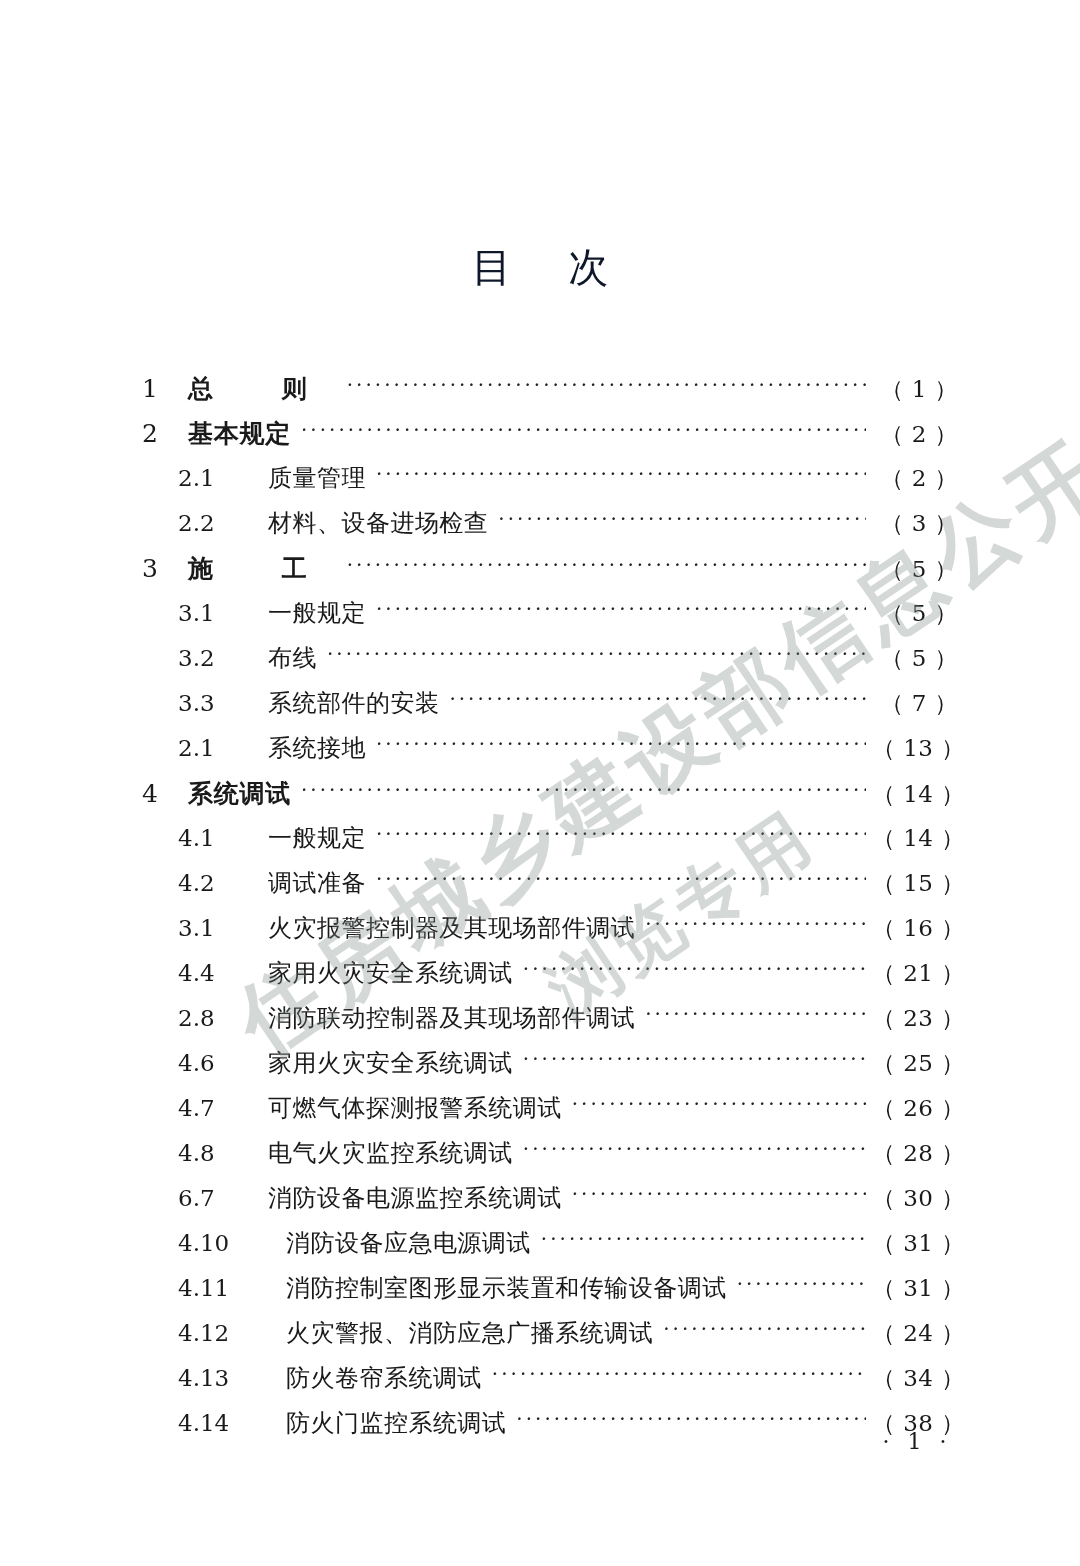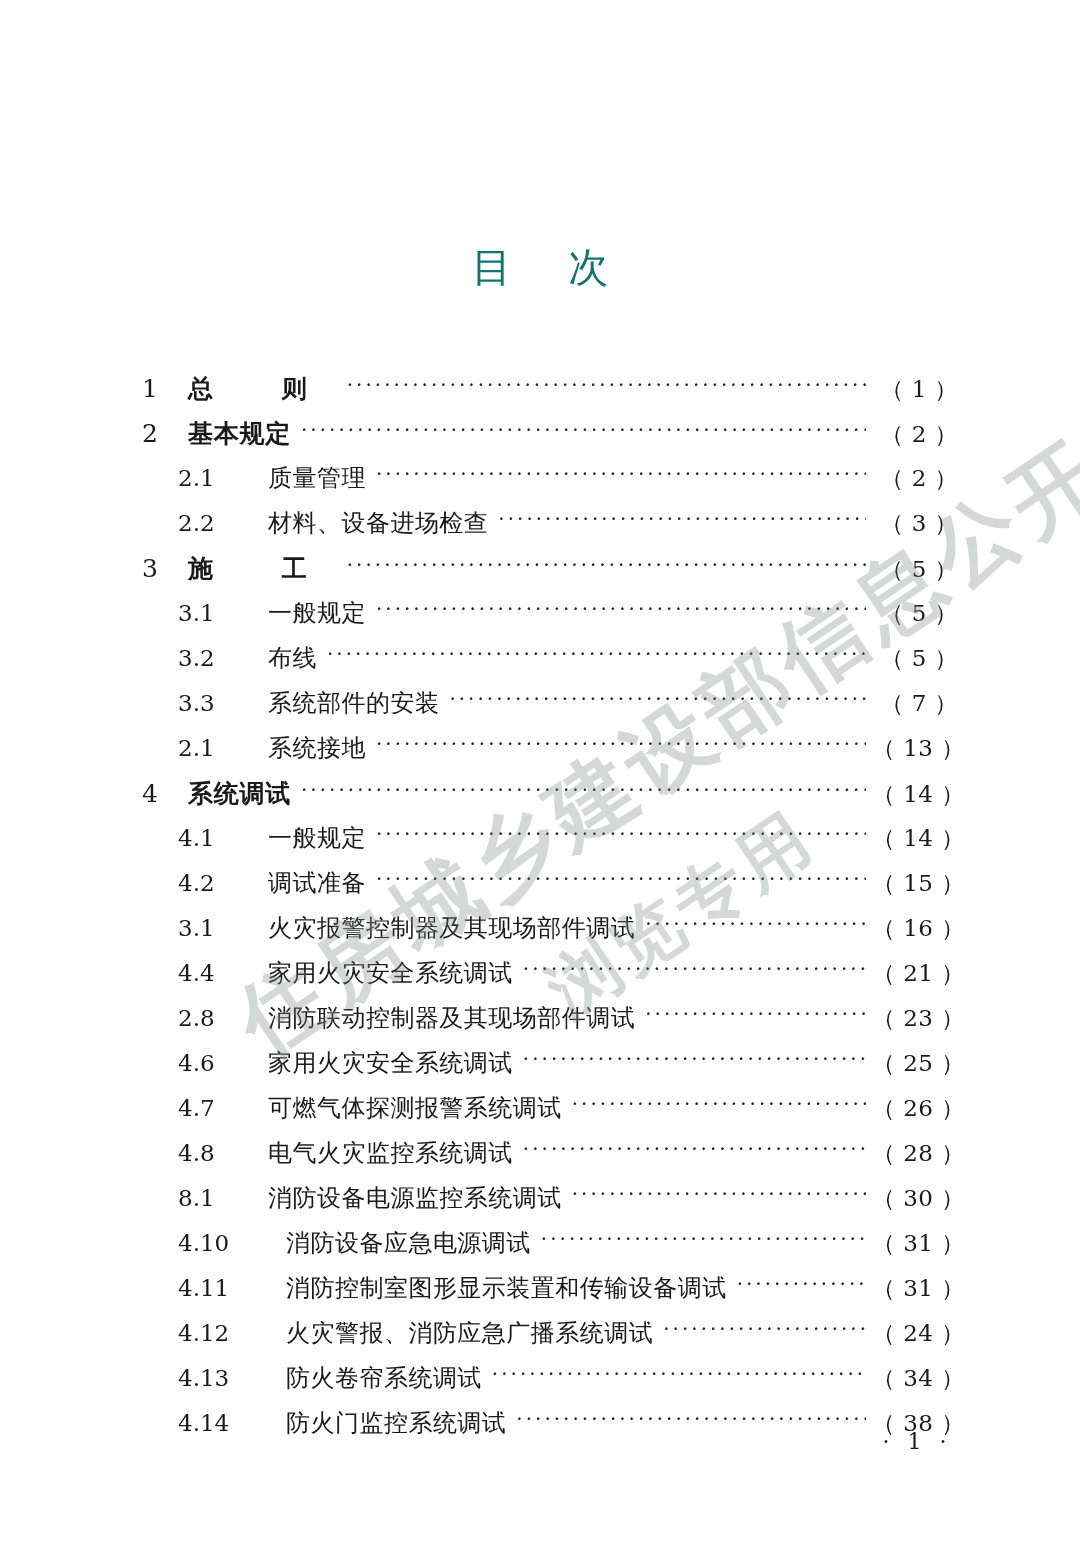--- a/index.html
+++ b/index.html
@@ -26,21 +26,21 @@
   .doc-title {
     position: absolute;
     top: 240px;
     left: 0;
     width: 1080px;
     text-align: center;
     font-size: 40px;
     letter-spacing: 0.55em;
     text-indent: 0.55em;
     font-weight: 500;
-    color: #0f766e;
+    color: #0f172a;
   }
 
   
   .toc {
     position: absolute;
     top: 372px;
     left: 140px;
     width: 818px;
   }
 
@@ -279,21 +279,21 @@
     </div>
 
     <div class="toc-row level2">
       <span class="num">4.8</span>
       <span class="label">电气火灾监控系统调试</span>
       <span class="leader"></span>
       <span class="pageno">（ 28 ）</span>
     </div>
 
     <div class="toc-row level2">
-      <span class="num">8.1</span>
+      <span class="num">6.7</span>
       <span class="label">消防设备电源监控系统调试</span>
       <span class="leader"></span>
       <span class="pageno">（ 30 ）</span>
     </div>
 
     <div class="toc-row level2 wide">
       <span class="num">4.10</span>
       <span class="label">消防设备应急电源调试</span>
       <span class="leader"></span>
       <span class="pageno">（ 31 ）</span>

